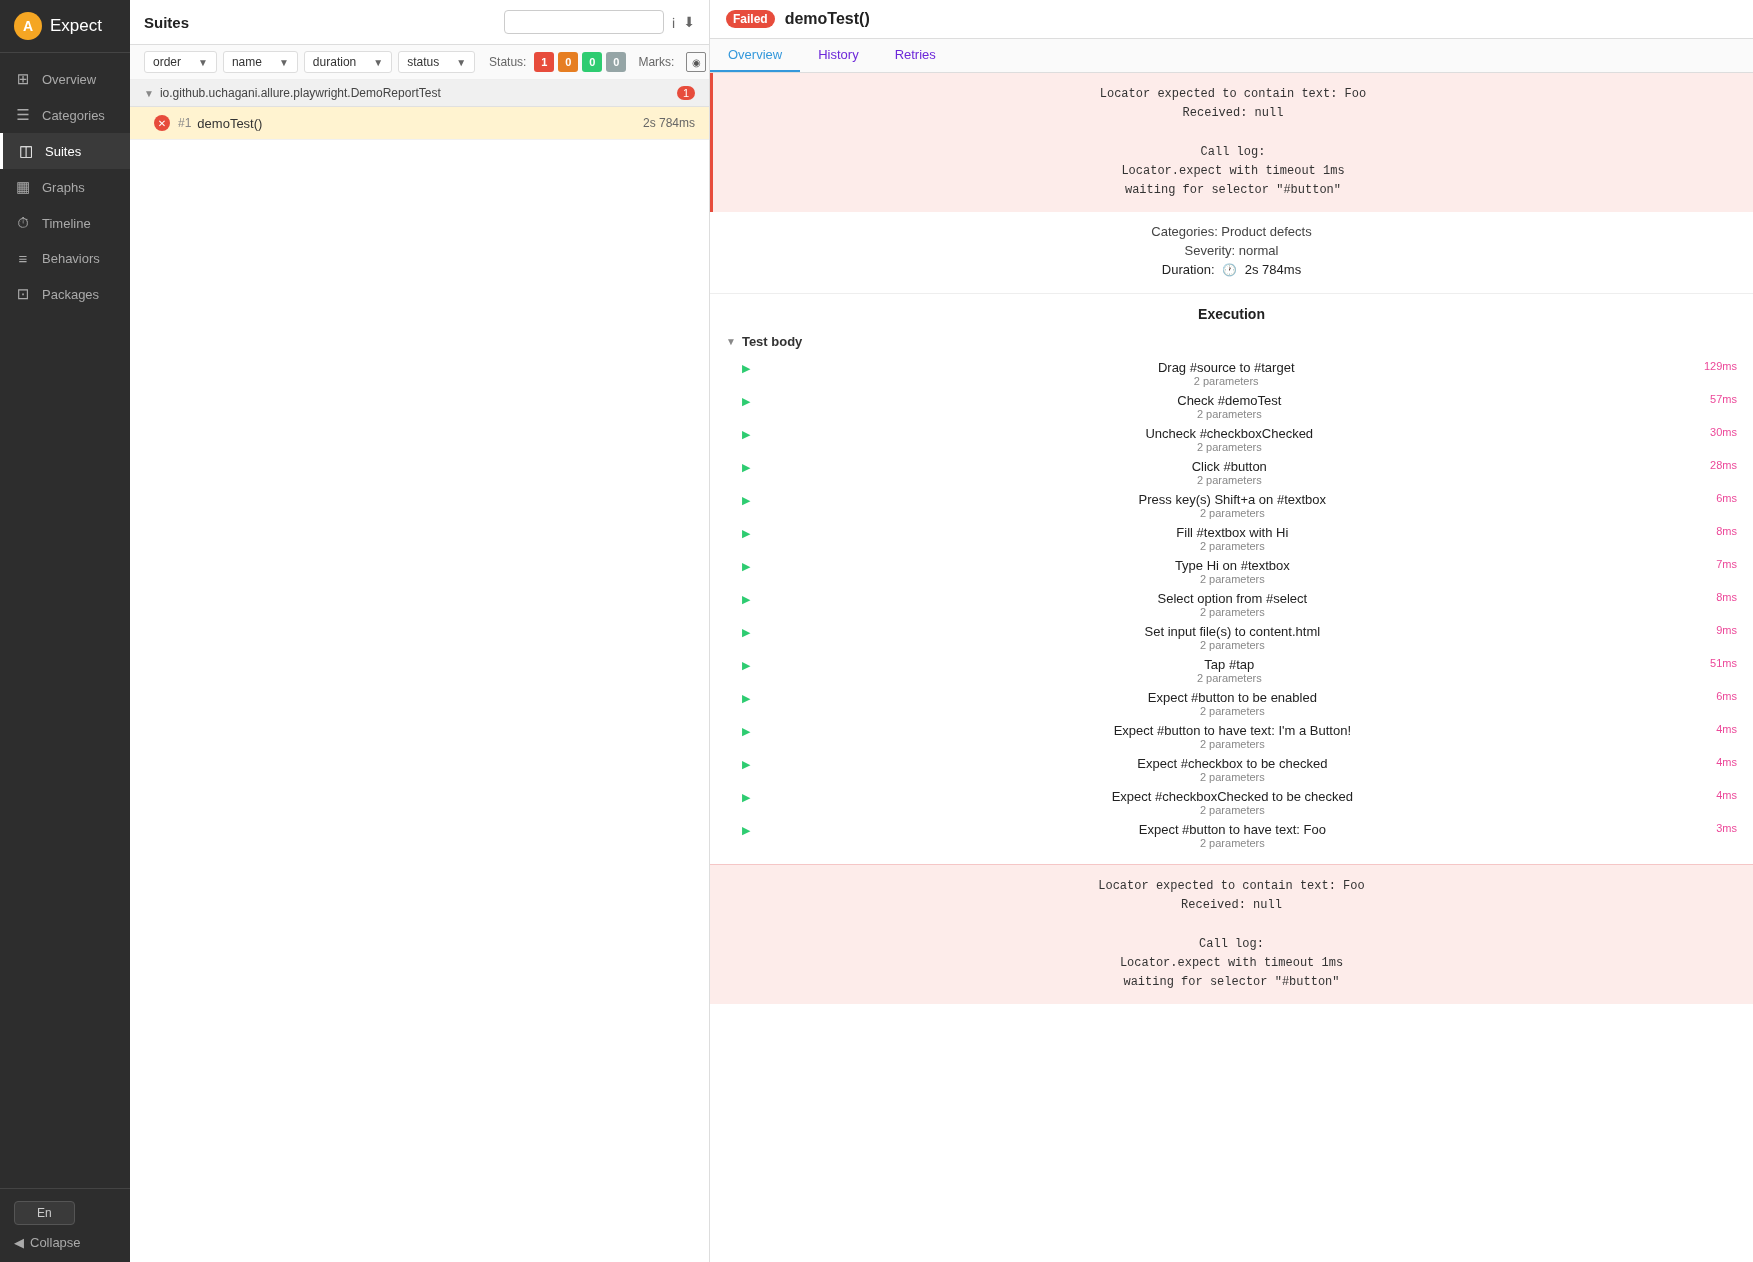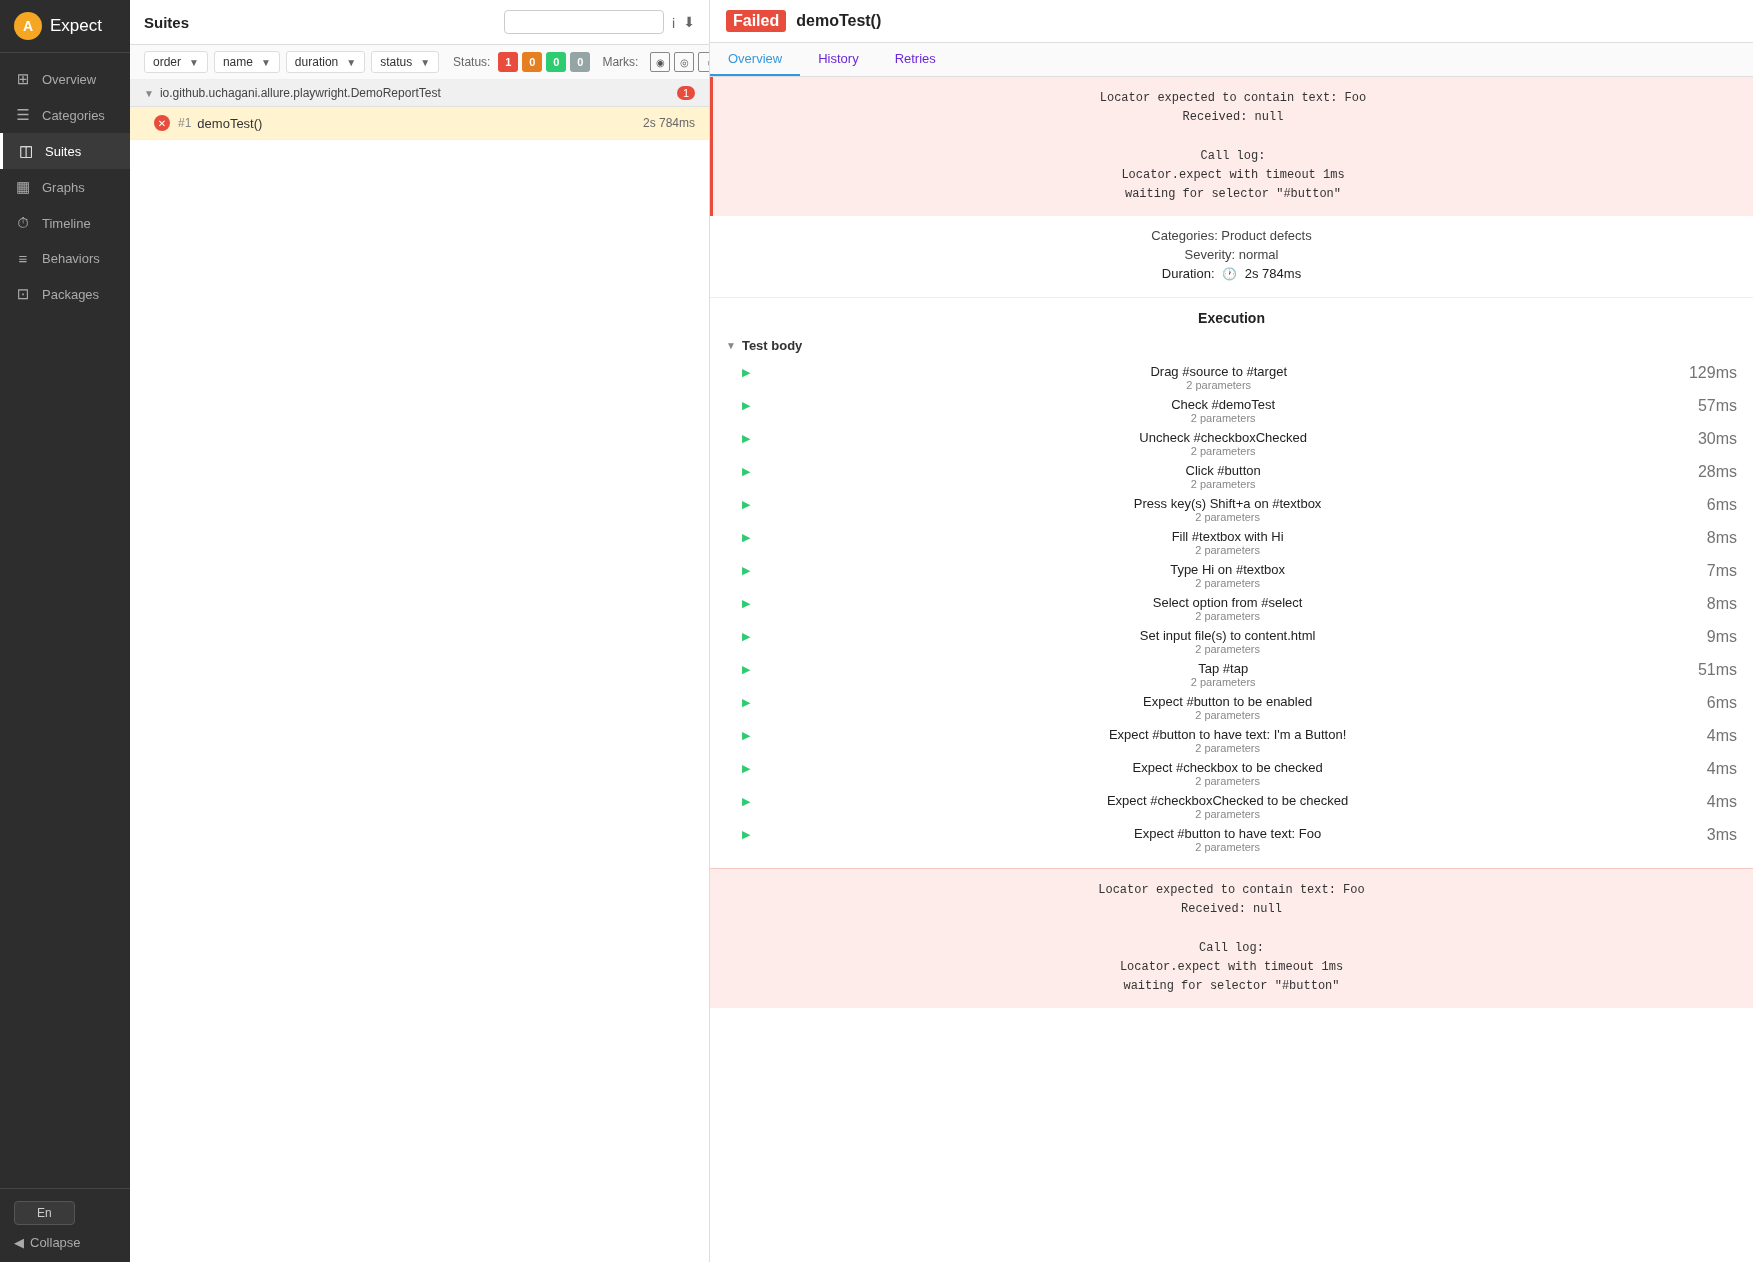--- a/index.html
+++ b/index.html
@@ -21,21 +21,21 @@
     
     .suites-panel { width: 580px; flex-shrink: 0; background: #fff; border-right: 1px solid #ddd; display: flex; flex-direction: column; overflow: hidden; }
     .suites-header { padding: 10px 14px; border-bottom: 1px solid #ddd; display: flex; align-items: center; justify-content: space-between; }
     .suites-title { font-size: 15px; font-weight: 600; color: #222; }
     .suites-header-right { display: flex; align-items: center; gap: 8px; }
     .search-box { border: 1px solid #ccc; border-radius: 4px; padding: 4px 8px; font-size: 12px; width: 160px; color: #333; }
     .icon-btn { background: none; border: none; cursor: pointer; color: #666; font-size: 14px; }
 
     
     .filter-bar { display: flex; align-items: center; gap: 0; padding: 6px 14px; border-bottom: 1px solid #eee; background: #fafafa; }
-    .sort-btn { display: flex; align-items: center; gap: 8px; padding: 3px 8px; border: 1px solid #ddd; background: white; cursor: pointer; font-size: 12px; color: #333; border-radius: 3px; margin-right: 6px; }
+    .sort-btn { display: flex; align-items: center; gap: 17px; padding: 3px 8px; border: 1px solid #ddd; background: white; cursor: pointer; font-size: 12px; color: #333; border-radius: 3px; margin-right: 6px; }
     .sort-btn .arrow { font-size: 10px; color: #666; }
     .status-section { display: flex; align-items: center; gap: 4px; margin-left: 8px; }
     .status-label { font-size: 12px; color: #666; margin-right: 4px; }
     .status-badge { display: inline-flex; align-items: center; justify-content: center; width: 20px; height: 20px; border-radius: 3px; font-size: 11px; font-weight: bold; color: white; }
     .badge-red { background: #e74c3c; }
     .badge-orange { background: #e67e22; }
     .badge-green { background: #2ecc71; }
     .badge-gray { background: #95a5a6; }
     .marks-section { display: flex; align-items: center; gap: 4px; margin-left: 12px; }
     .marks-label { font-size: 12px; color: #666; margin-right: 8px; }
@@ -51,21 +51,21 @@
     .test-row.selected { background: #fff3d0; }
     .test-status-icon { width: 16px; height: 16px; border-radius: 50%; display: flex; align-items: center; justify-content: center; font-size: 10px; color: white; flex-shrink: 0; margin-right: 8px; }
     .status-failed { background: #e74c3c; }
     .test-num { color: #888; font-size: 12px; margin-right: 6px; }
     .test-name { flex: 1; font-size: 13px; color: #333; }
     .test-duration { color: #666; font-size: 12px; margin-left: auto; }
 
     
     .detail-panel { flex: 1; background: #fff; display: flex; flex-direction: column; overflow: hidden; }
     .detail-header { padding: 10px 16px; border-bottom: 1px solid #ddd; display: flex; align-items: center; gap: 10px; }
-    .failed-badge { background: #e74c3c; color: white; border-radius: 3px; padding: 2px 7px; font-size: 16px; font-weight: bold; }
+    .failed-badge { background: #e74c3c; color: white; border-radius: 9px; padding: 2px 7px; font-size: 12px; font-weight: bold; }
     .detail-title { font-size: 16px; font-weight: 600; color: #222; }
     .detail-tabs { display: flex; border-bottom: 1px solid #ddd; background: #fafafa; }
     .detail-tab { padding: 8px 18px; cursor: pointer; font-size: 13px; color: #6d28d9; border-bottom: 2px solid transparent; }
     .detail-tab.active { color: #3498db; border-bottom: 2px solid #3498db; font-weight: 500; }
     .detail-content { flex: 1; overflow-y: auto; text-align: center; }
 
     
     .error-box { background: #fdecea; border-left: 3px solid #e74c3c; padding: 12px 16px; margin: 0; font-family: 'Courier New', monospace; font-size: 12px; color: #333; line-height: 1.6; }
 
     
@@ -78,21 +78,21 @@
     .execution-title { font-size: 14px; font-weight: 700; color: #222; margin-bottom: 8px; }
     .test-body-header { display: flex; align-items: center; gap: 6px; padding: 4px 0 8px 0; font-size: 13px; font-weight: 600; color: #333; cursor: pointer; }
     .test-body-header .chevron { color: #888; font-size: 10px; }
 
     
     .step-row { display: flex; align-items: flex-start; padding: 3px 0 3px 16px; }
     .step-arrow { color: #2ecc71; font-size: 11px; margin-right: 6px; margin-top: 2px; flex-shrink: 0; }
     .step-content { flex: 1; }
     .step-name { font-size: 13px; color: #222; }
     .step-params { font-size: 11px; color: #888; }
-    .step-duration { font-size: 16px; color: #737373; margin-left: auto; padding-left: 8px; white-space: nowrap; }
+    .step-duration { font-size: 11px; color: #ec4899; margin-left: auto; padding-left: 8px; white-space: nowrap; }
 
     
     .bottom-error-box { background: #fdecea; border-top: 1px solid #f5c6c6; padding: 12px 16px; font-family: 'Courier New', monospace; font-size: 12px; color: #333; line-height: 1.6; }
 
     .content-row { display: flex; height: calc(100vh - 0px); }
   </style>
 </head>
 <body>
 
 <div class="sidebar">

